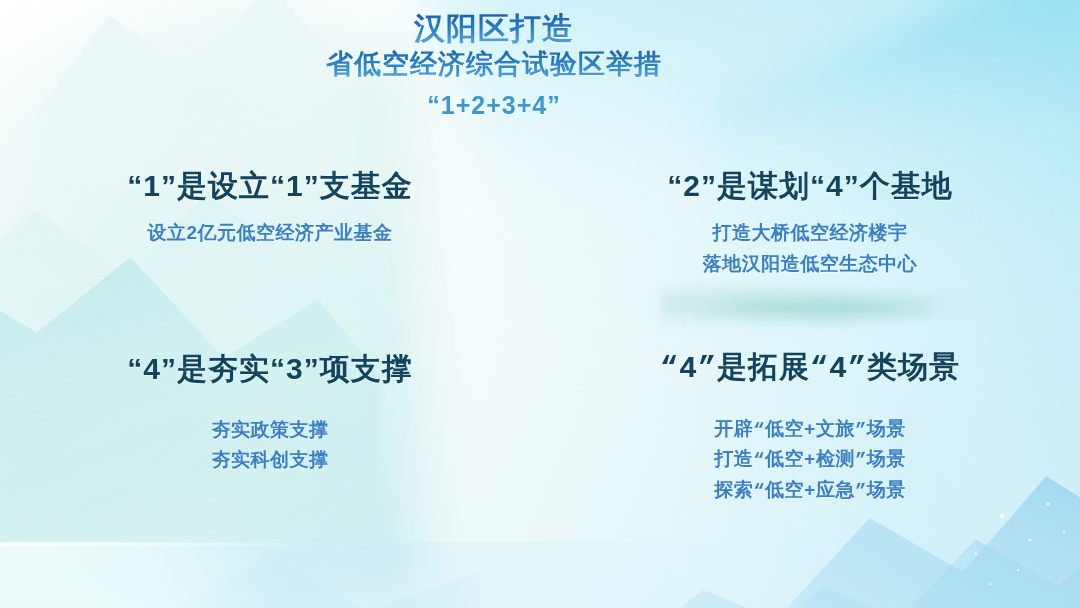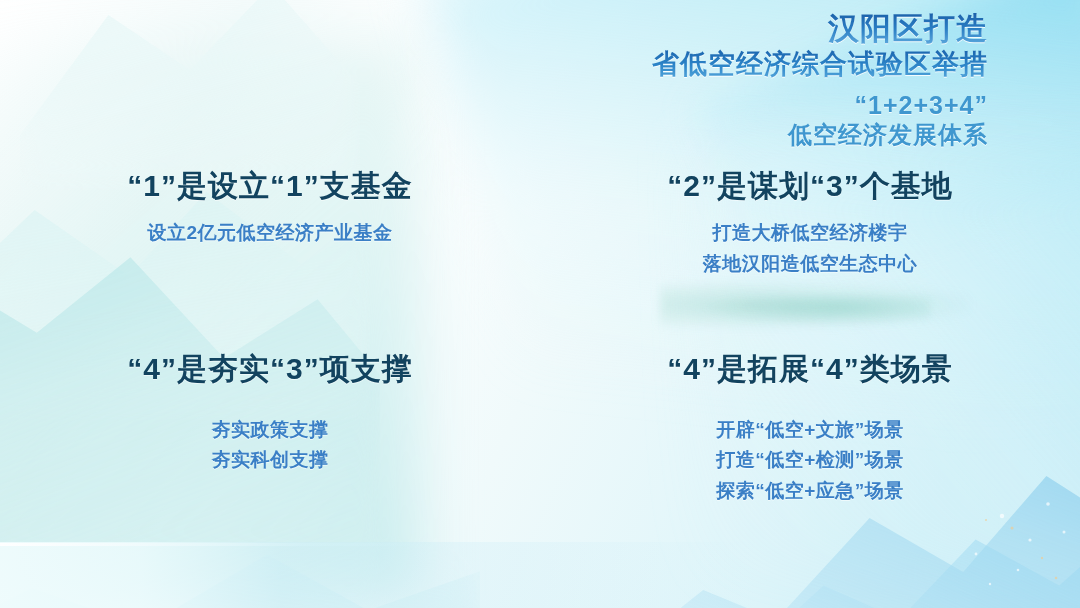--- a/index.html
+++ b/index.html
@@ -89,21 +89,21 @@
   }
   .green-wisp2{
     left:700px;top:296px;width:230px;height:30px;
     background:radial-gradient(ellipse at 60% 40%, rgba(96,186,166,.28), rgba(255,255,255,0) 70%);
     filter:blur(3px);
   }
   .sparkles{right:0;bottom:0;width:300px;height:150px;opacity:.8;}
 
   
   .title-block{
-    position:absolute;top:12px;left:0;width:988px;text-align:right;z-index:5;
+    position:absolute;top:12px;left:0;width:988px;text-align:center;z-index:5;
   }
   .t-line{
     font-weight:bold;letter-spacing:1px;line-height:1.12;
     white-space:nowrap;
   }
   .t1{
     font-size:31px;
     background:linear-gradient(180deg,#1b5fa8 0%,#2a7ec4 48%,#63aee0 100%);
     -webkit-background-clip:text;background-clip:text;color:transparent;
     -webkit-text-fill-color:transparent;
@@ -128,21 +128,21 @@
 
   
   .grid{
     position:absolute;top:168px;left:0;width:1080px;height:400px;z-index:5;
     display:grid;grid-template-columns:1fr 1fr;grid-template-rows:auto auto;
   }
   .cell{padding:0 26px;text-align:center;}
   .cell-1{grid-column:1;grid-row:1;}
   .cell-2{grid-column:2;grid-row:1;}
   .cell-3{grid-column:1;grid-row:2;padding-top:10px;}
-  .cell-4{grid-column:2;grid-row:2;padding-top:10px;}
+  .cell-4{grid-column:2;grid-row:2;padding-top:10px;font-family:Liberation Mono, monospace;}
 
   .heading{
     font-size:30px;font-weight:bold;color:#12435f;
     letter-spacing:1px;line-height:1.2;white-space:nowrap;
     text-shadow:0 1px 0 rgba(255,255,255,.55);
   }
   .items{margin-top:14px;}
   .item{
     font-size:19px;font-weight:bold;color:#3a7fc6;
     line-height:1.62;letter-spacing:.5px;white-space:nowrap;
@@ -185,34 +185,33 @@
       <circle cx="262" cy="100" r="1.2"></circle>
       <circle cx="206" cy="62" r="1.1"></circle>
       <circle cx="276" cy="120" r="1.3"></circle>
     </g>
   </svg>
 
   <div class="title-block">
     <div class="t-line t1">汉阳区打造</div>
     <div class="t-line t2">省低空经济综合试验区举措</div>
     <div class="t-line t3">“1+2+3+4”</div>
-    <div class="t-line t4">低空经济发展体系</div>
   </div>
 
   <div class="grid">
 
     <div class="cell cell-1">
       <div class="heading">“1”是设立“1”支基金</div>
       <div class="items">
         <div class="item">设立2亿元低空经济产业基金</div>
       </div>
     </div>
 
     <div class="cell cell-2">
-      <div class="heading">“2”是谋划“3”个基地</div>
+      <div class="heading">“2”是谋划“4”个基地</div>
       <div class="items">
         <div class="item">打造大桥低空经济楼宇</div>
         <div class="item">落地汉阳造低空生态中心</div>
       </div>
     </div>
 
     <div class="cell cell-3">
       <div class="heading">“4”是夯实“3”项支撑</div>
       <div class="items">
         <div class="item">夯实政策支撑</div>

